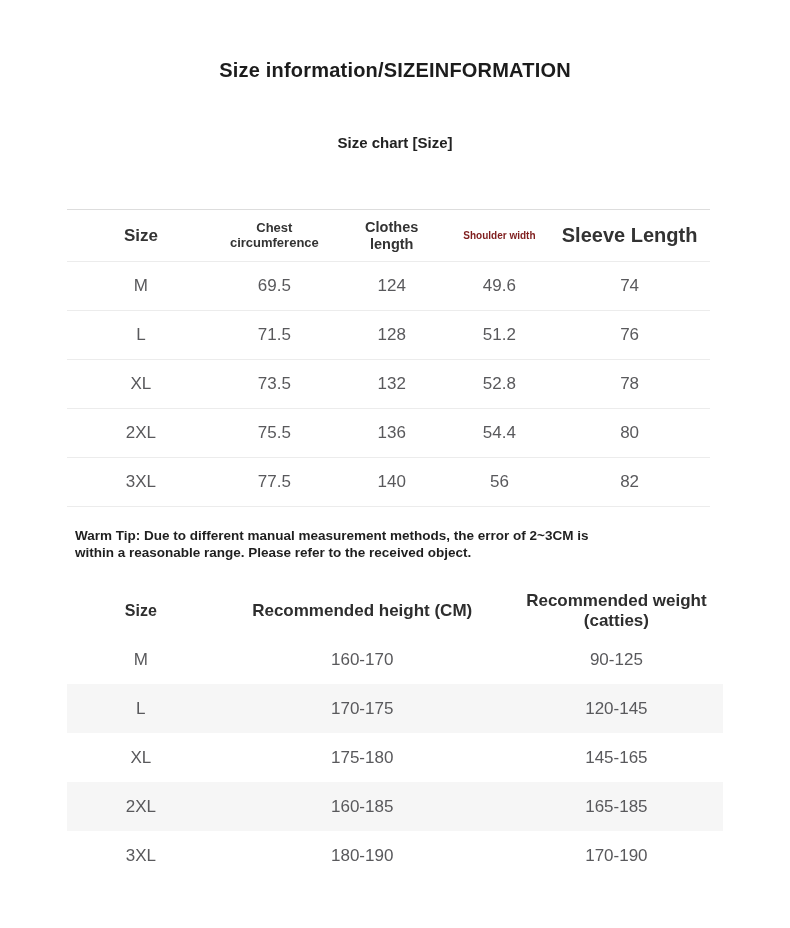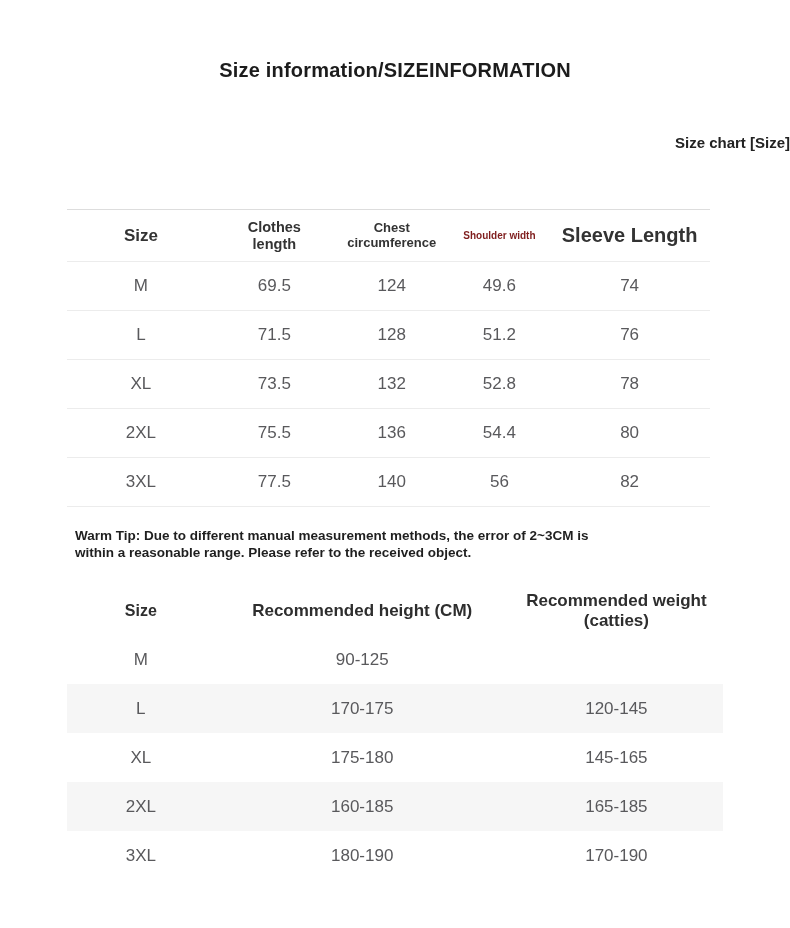--- a/index.html
+++ b/index.html
@@ -12,21 +12,21 @@
   .page{width:790px;height:928px;position:relative;background:#ffffff;border-radius:15px;}
 
   .page-title{
     margin:0;padding-top:57px;
     text-align:center;
     font-size:20px;font-weight:700;color:#1c1c1c;
     letter-spacing:0.2px;line-height:26px;
   }
   .section-title{
     margin:50px 0 0;
-    text-align:right;
+    text-align:center;
     font-size:15px;font-weight:700;color:#222222;line-height:20px;
   }
 
   
   .size-table{
     width:643px;margin:56px 0 0 67px;
     border-top:1px solid #dddddd;
   }
   .t1-grid{
     display:grid;
@@ -85,22 +85,22 @@
 
 <div class="page">
 
   <h1 class="page-title">Size information/SIZEINFORMATION</h1>
 
   <h2 class="section-title">Size chart [Size]</h2>
 
   <div class="size-table">
     <div class="t1-grid t1-header">
       <div class="cell c0">Size</div>
+      <div class="cell c2">Chest circumference</div>
       <div class="cell c1">Clothes length</div>
-      <div class="cell c2">Chest circumference</div>
       <div class="cell c3">Shoulder width</div>
       <div class="cell c4">Sleeve Length</div>
     </div>
 
     <div class="t1-grid t1-row">
       <div class="cell">M</div>
       <div class="cell">69.5</div>
       <div class="cell">124</div>
       <div class="cell">49.6</div>
       <div class="cell">74</div>
@@ -142,20 +142,21 @@
 
   <div class="rec-table">
     <div class="t2-grid t2-header">
       <div class="cell c0">Size</div>
       <div class="cell">Recommended height (CM)</div>
       <div class="cell">Recommended weight (catties)</div>
     </div>
 
     <div class="t2-grid t2-row">
       <div class="cell">M</div>
+      <div class="cell">160-170</div>
       <div class="cell">90-125</div>
     </div>
     <div class="t2-grid t2-row zebra">
       <div class="cell">L</div>
       <div class="cell">170-175</div>
       <div class="cell">120-145</div>
     </div>
     <div class="t2-grid t2-row">
       <div class="cell">XL</div>
       <div class="cell">175-180</div>

